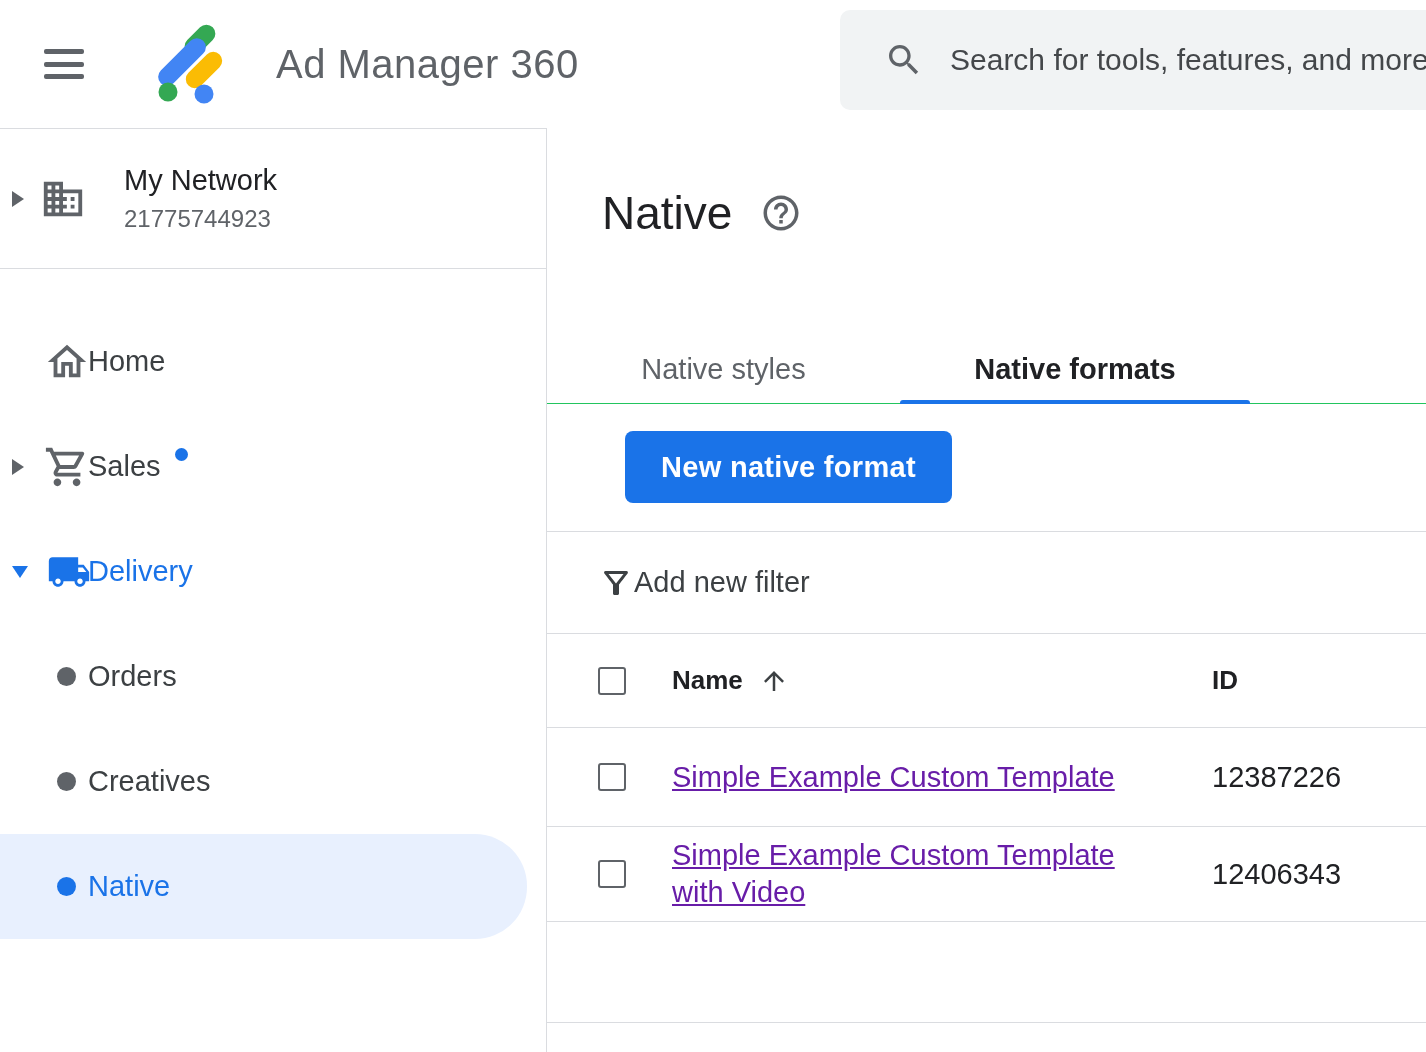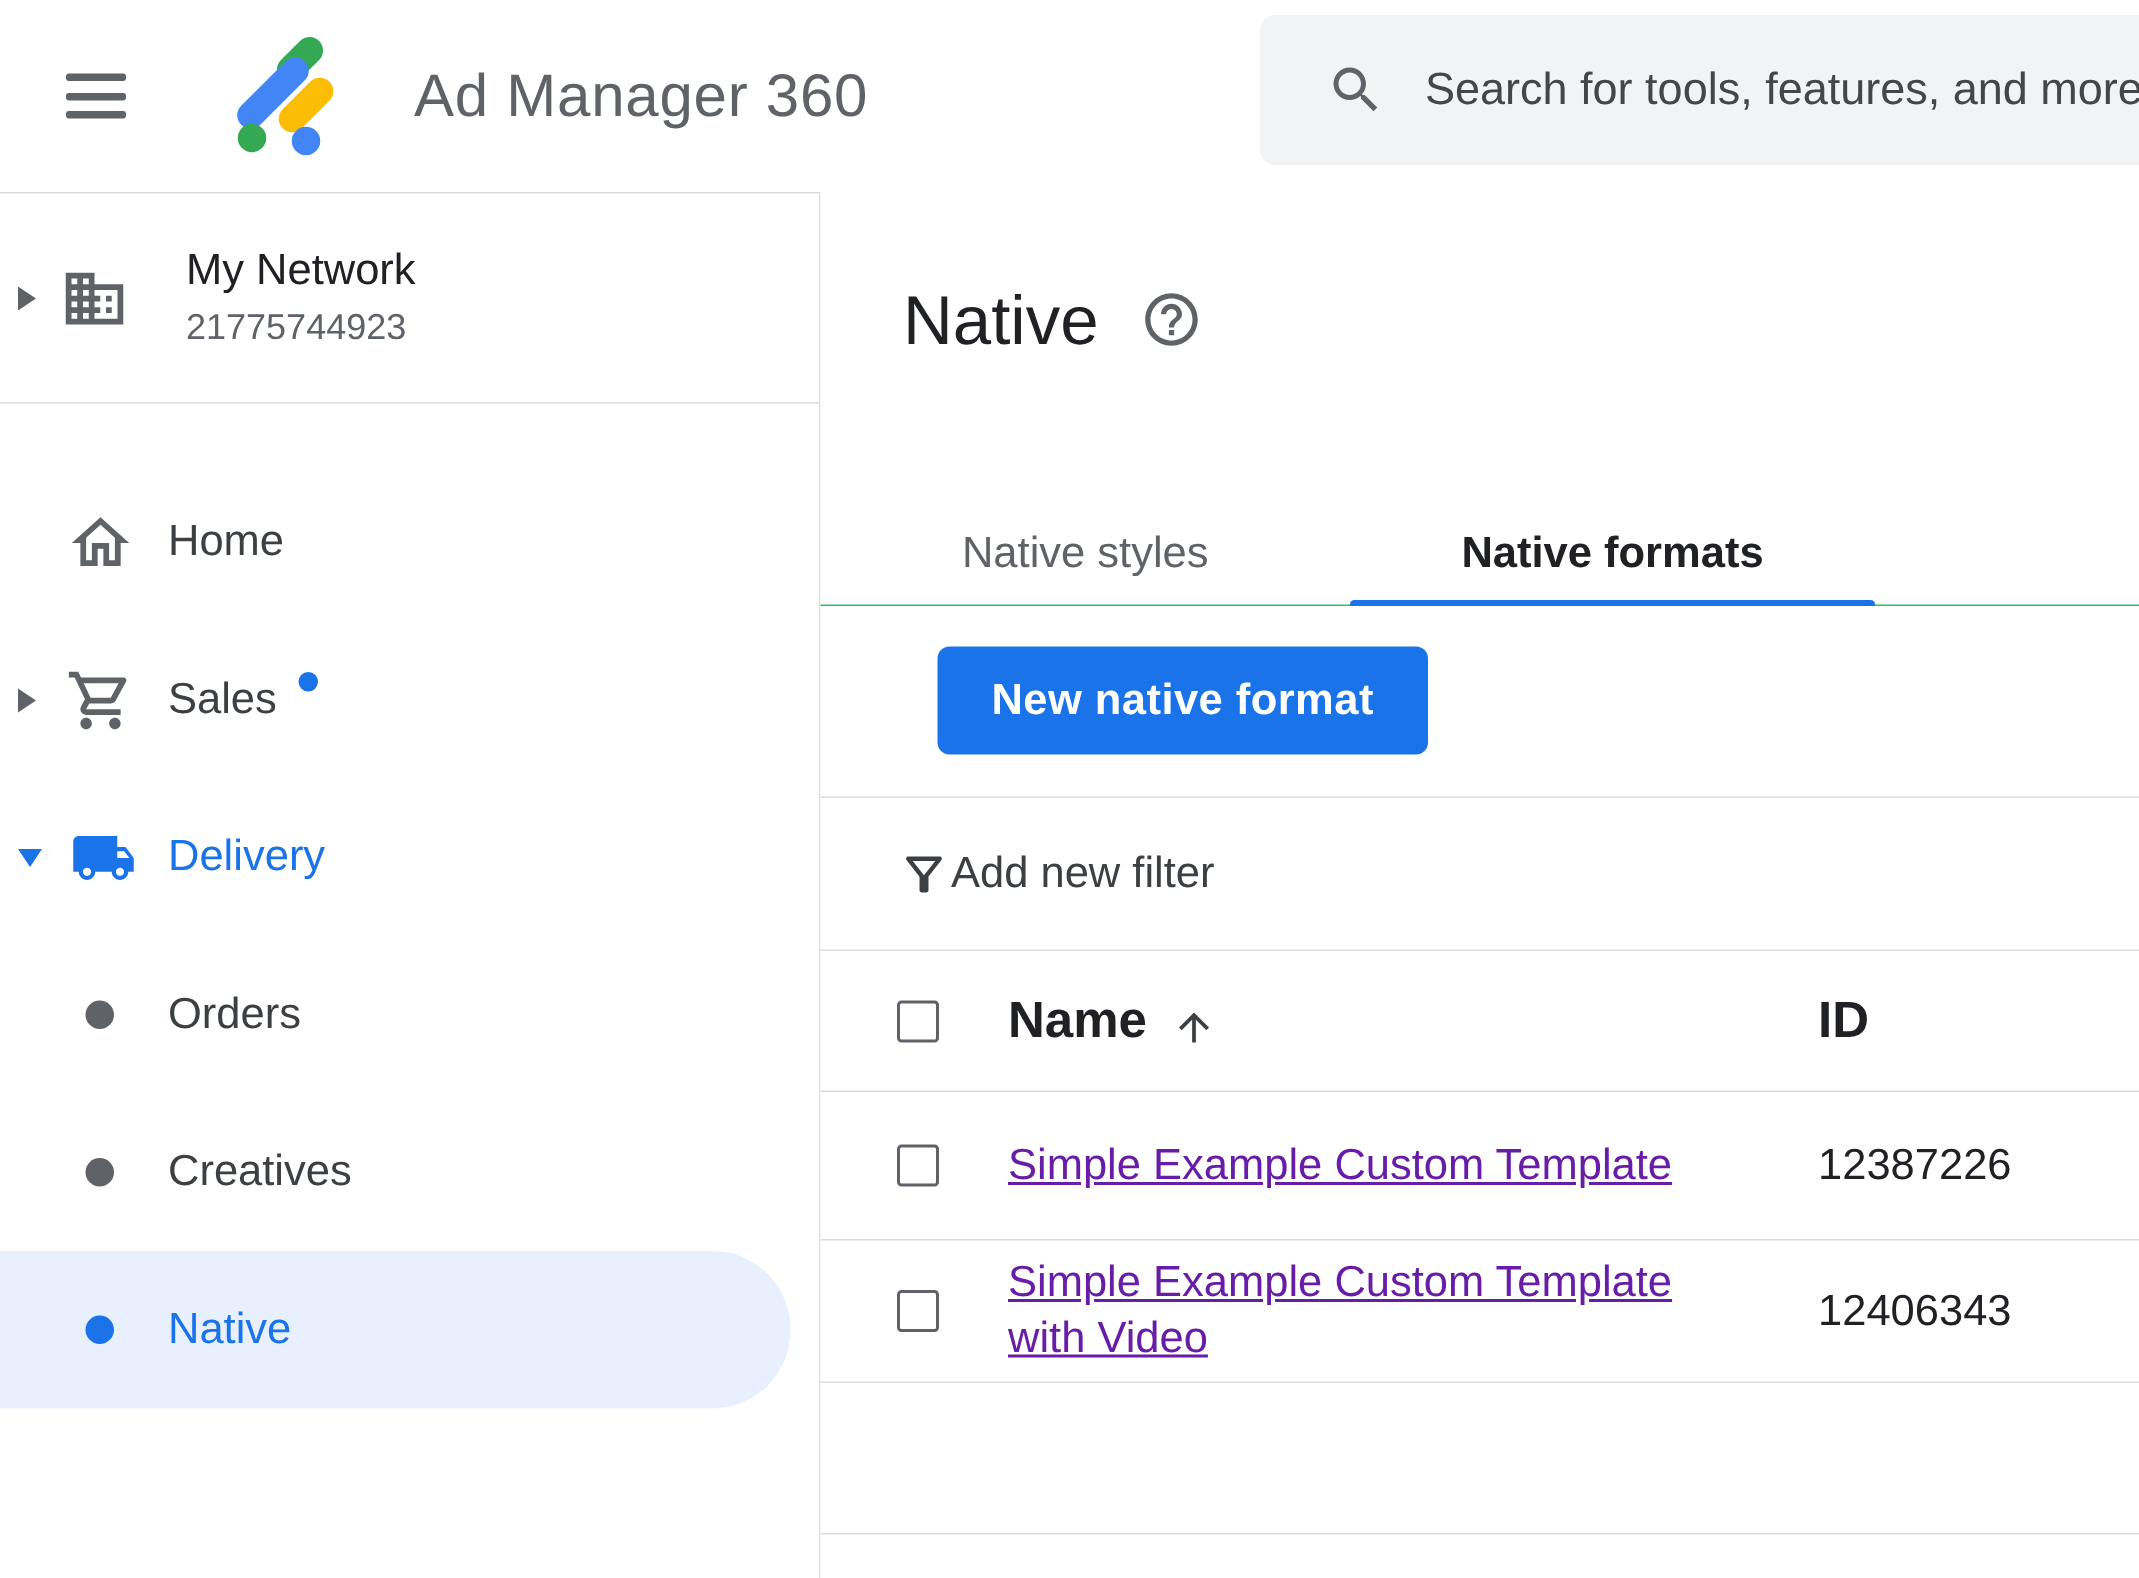--- a/index.html
+++ b/index.html
@@ -31,21 +31,21 @@
   .network .ico { position:absolute; left:40px; }
   .network-text { margin-left:124px; }
   .network-name { font-size:29px; color:#202124; }
   .network-id { font-size:24px; color:#5f6368; margin-top:8px; }
 
   .nav { padding-top:40px; }
   .nav-item { height:105px; position:relative; display:flex; align-items:center; cursor:pointer; }
   .nav-item .arrow { position:absolute; left:12px; }
   .nav-item .ico { position:absolute; left:44px; display:flex; }
   .nav-item .bullet { position:absolute; left:57px; width:19px; height:19px; border-radius:50%; background:#5f6368; }
-  .nav-item .label { margin-left:112px; font-size:29px; color:#3c4043; }
+  .nav-item .label { margin-left:88px; font-size:29px; color:#3c4043; }
   .nav-item.blue .label { color:#1a73e8; }
   .nav-item.selected { width:527px; border-radius:0 52px 52px 0; background:#e8f0fe; }
   .nav-item.selected .bullet { background:#1a73e8; }
   .notif-dot { display:inline-block; width:13px; height:13px; border-radius:50%; background:#1a73e8; margin-left:14px; transform:translateY(-12px); }
 
   
   .main { flex:1; min-width:0; position:relative; background:#fff; }
   .title-row { position:absolute; top:58px; left:55px; display:flex; align-items:center; }
   .page-title { font-size:46px; font-weight:400; color:#202124; }
   .help-ico { margin-left:28px; display:flex; cursor:pointer; }
@@ -64,21 +64,21 @@
   .filter-row { height:102px; border-top:1px solid #dadce0; display:flex; align-items:center; padding-left:51px; cursor:pointer; }
   .filter-label { font-size:29px; color:#3c4043; }
 
   .trow { position:relative; display:flex; align-items:center; padding-left:51px; border-top:1px solid #dadce0; }
   .header-row { height:94px; }
   .data-row { height:99px; }
   .data-row.tall { height:95px; }
   .cb { width:28px; height:28px; border:2px solid #5f6368; border-radius:3px; background:#fff; flex:none; cursor:pointer; }
   .name-cell { margin-left:46px; width:485px; }
   .id-cell { margin-left:55px; font-size:29px; color:#202124; }
-  .col-head { font-size:34px; font-weight:700; color:#202124; display:flex; align-items:flex-end; }
+  .col-head { font-size:26px; font-weight:700; color:#202124; display:flex; align-items:center; }
   .sort-arrow { margin-left:16px; display:flex; }
   .row-link { font-size:29px; color:#681da8; text-decoration:underline; line-height:37px; cursor:pointer; }
   .empty-row { height:101px; border-top:1px solid #dadce0; }
   .bottom-divider { height:0; border-top:1px solid #dadce0; }
 </style>
 </head>
 <body>
 
 <div class="topbar">
   <div class="hamburger">

